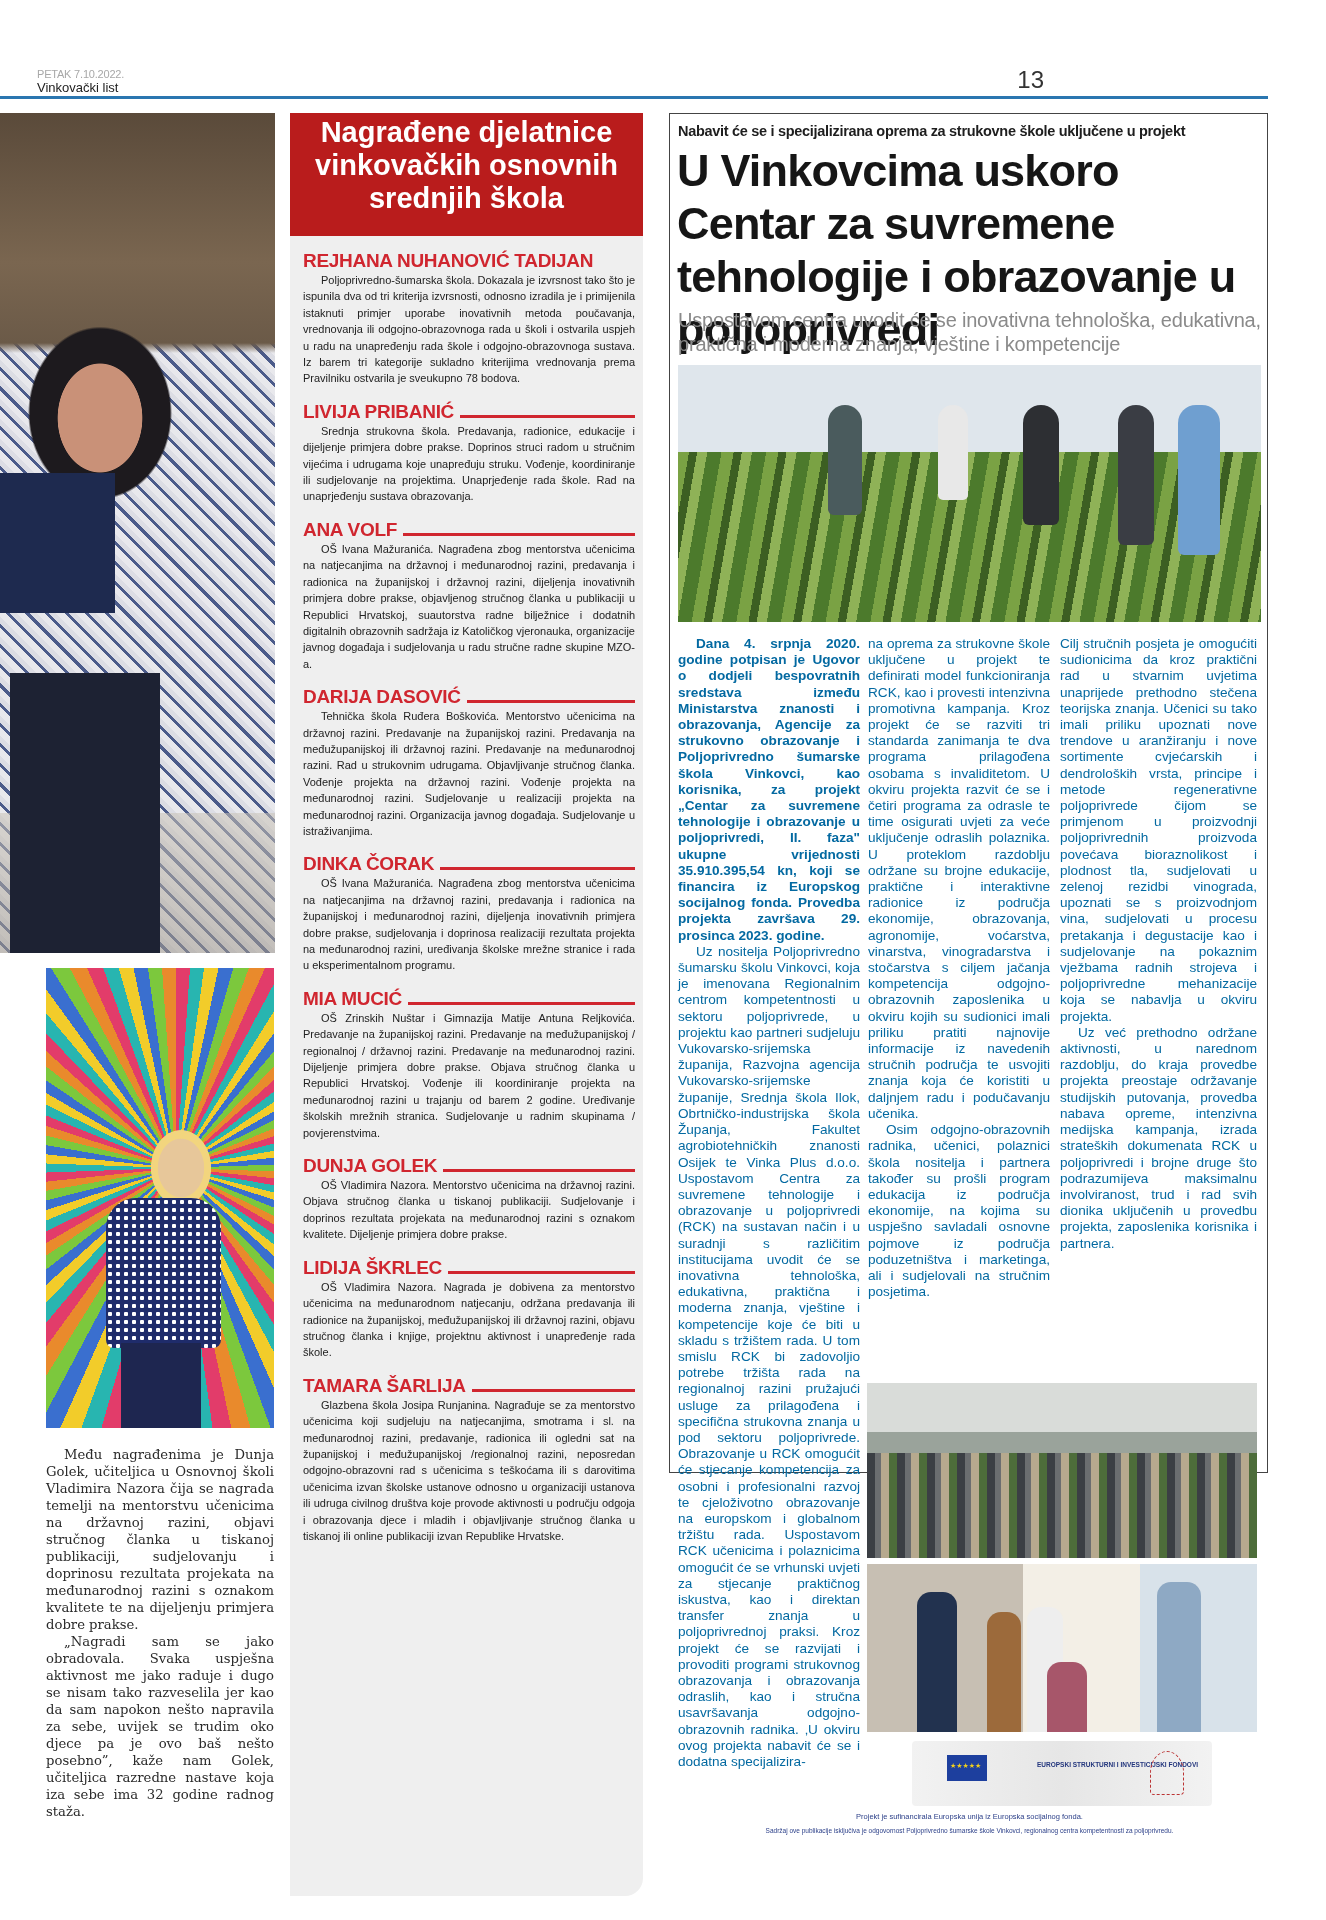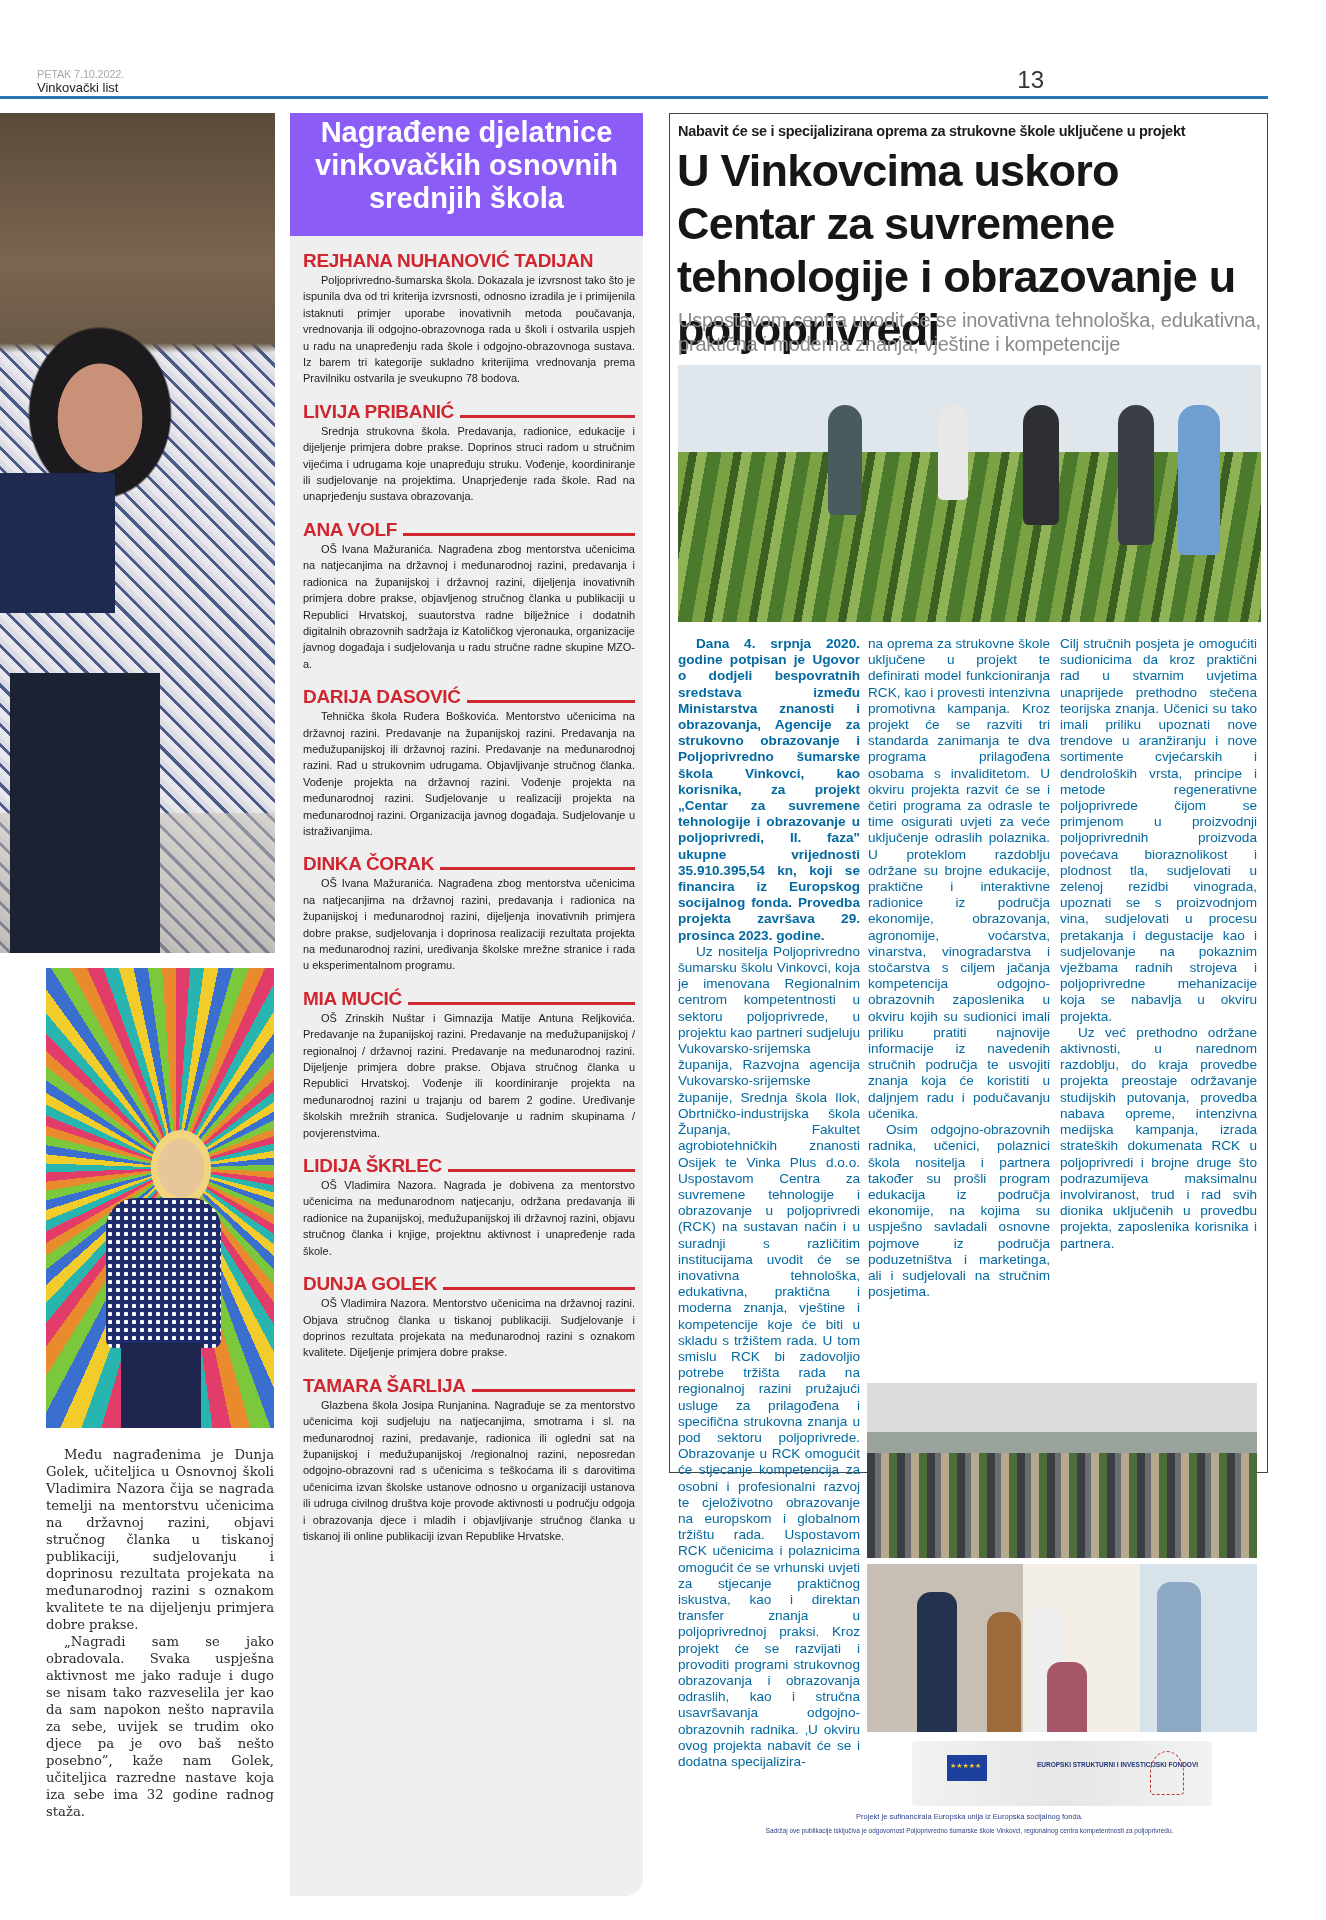--- a/index.html
+++ b/index.html
@@ -31,21 +31,21 @@
   .photo-2 .shirt { position: absolute; left: 60px; top: 230px; width: 115px; height: 150px; border-radius: 30px 30px 8px 8px;
     background: radial-gradient(circle, #ffffff 0 2px, #1f2c6b 2.5px) 0 0/8px 8px; }
   .photo-2 .jeans { position: absolute; left: 75px; top: 375px; width: 80px; height: 85px; background: #1e2650; }
 
   .caption-col { position: absolute; left: 46px; top: 1446px; width: 228px; font-family: "DejaVu Serif", serif; font-size: 13.2px; line-height: 17px; text-align: justify; color: #2a2a2a; }
   .caption-col p { text-indent: 18px; }
   .caption-col p.first { text-indent: 0; }
 
   
   .awards { position: absolute; left: 290px; top: 113px; width: 353px; height: 1783px; background: #efefef; border-radius: 0 0 18px 0; }
-  .awards-title { background: #8b5cf6; color: #ffffff; text-align: center; font-weight: bold; font-size: 29px; line-height: 33px; padding: 3px 4px 6px 4px; height: 123px; margin-right: 0; }
+  .awards-title { background: #b91c1c; color: #ffffff; text-align: center; font-weight: bold; font-size: 29px; line-height: 33px; padding: 3px 4px 6px 4px; height: 123px; margin-right: 0; }
   .award { padding: 0 8px 0 13px; }
   .award-name { display: flex; align-items: flex-end; color: #d0262f; font-weight: bold; font-size: 19px; line-height: 22px; margin-top: 14px; white-space: nowrap; letter-spacing: -0.3px; }
   .award-name .rule { flex: 1; height: 3px; background: #d0262f; margin: 0 0 5px 6px; }
   .award-text { font-size: 11px; line-height: 16.4px; text-align: justify; color: #222; text-indent: 18px; }
 
   
   .article { position: absolute; left: 669px; top: 113px; width: 599px; height: 1360px; border: 1.5px solid #444; }
   .kicker { position: absolute; left: 8px; top: 9px; font-size: 14.5px; font-weight: bold; color: #1e1e1e; letter-spacing: -0.3px; white-space: nowrap; }
   .headline { position: absolute; left: 7px; top: 30px; width: 590px; font-size: 45px; line-height: 53px; font-weight: bold; color: #161616; letter-spacing: -0.8px; }
   .subhead { position: absolute; left: 8px; top: 194px; width: 590px; font-size: 20px; line-height: 24px; color: #8a8a8a; font-weight: 300; letter-spacing: -0.2px; }
@@ -142,31 +142,31 @@
   </div>
   <div class="award">
     <div class="award-name">
         <span>MIA MUCIĆ</span>
         <span class="rule"></span>
       </div>
     <div class="award-text">OŠ Zrinskih Nuštar i Gimnazija Matije Antuna Reljkovića. Predavanje na županijskoj razini. Predavanje na međužupanijskoj / regionalnoj / državnoj razini. Predavanje na međunarodnoj razini. Dijeljenje primjera dobre prakse. Objava stručnog članka u Republici Hrvatskoj. Vođenje ili koordiniranje projekta na međunarodnoj razini u trajanju od barem 2 godine. Uređivanje školskih mrežnih stranica. Sudjelovanje u radnim skupinama / povjerenstvima.</div>
   </div>
   <div class="award">
     <div class="award-name">
+        <span>DUNJA GOLEK</span>
+        <span class="rule"></span>
+      </div>
+    <div class="award-text">OŠ Vladimira Nazora. Mentorstvo učenicima na državnoj razini. Objava stručnog članka u tiskanoj publikaciji. Sudjelovanje i doprinos rezultata projekata na međunarodnoj razini s oznakom kvalitete. Dijeljenje primjera dobre prakse.</div>
+  </div>
+  <div class="award">
+    <div class="award-name">
         <span>LIDIJA ŠKRLEC</span>
         <span class="rule"></span>
       </div>
     <div class="award-text">OŠ Vladimira Nazora. Nagrada je dobivena za mentorstvo učenicima na međunarodnom natjecanju, održana predavanja ili radionice na županijskoj, međužupanijskoj ili državnoj razini, objavu stručnog članka i knjige, projektnu aktivnost i unapređenje rada škole.</div>
-  </div>
-  <div class="award">
-    <div class="award-name">
-        <span>DUNJA GOLEK</span>
-        <span class="rule"></span>
-      </div>
-    <div class="award-text">OŠ Vladimira Nazora. Mentorstvo učenicima na državnoj razini. Objava stručnog članka u tiskanoj publikaciji. Sudjelovanje i doprinos rezultata projekata na međunarodnoj razini s oznakom kvalitete. Dijeljenje primjera dobre prakse.</div>
   </div>
   <div class="award">
     <div class="award-name">
         <span>TAMARA ŠARLIJA</span>
         <span class="rule"></span>
       </div>
     <div class="award-text">Glazbena škola Josipa Runjanina. Nagrađuje se za mentorstvo učenicima koji sudjeluju na natjecanjima, smotrama i sl. na međunarodnoj razini, predavanje, radionica ili ogledni sat na županijskoj i međužupanijskoj /regionalnoj razini, neposredan odgojno-obrazovni rad s učenicima s teškoćama ili s darovitima učenicima izvan školske ustanove odnosno u organizaciji ustanova ili udruga civilnog društva koje provode aktivnosti u području odgoja i obrazovanja djece i mladih i objavljivanje stručnog članka u tiskanoj ili online publikaciji izvan Republike Hrvatske.</div>
   </div>
 </div>
 

